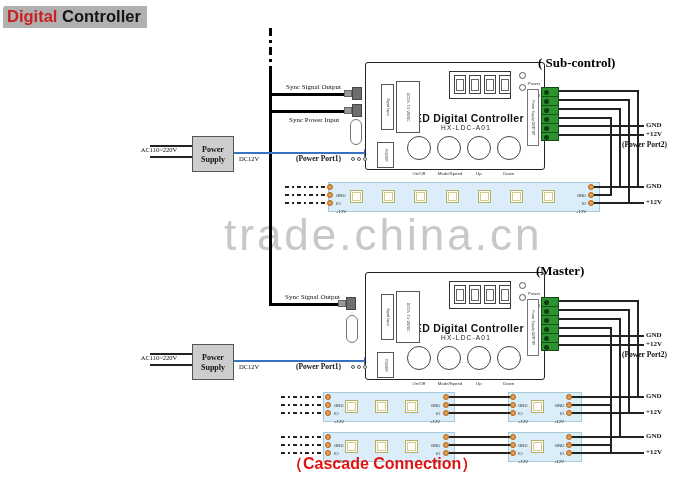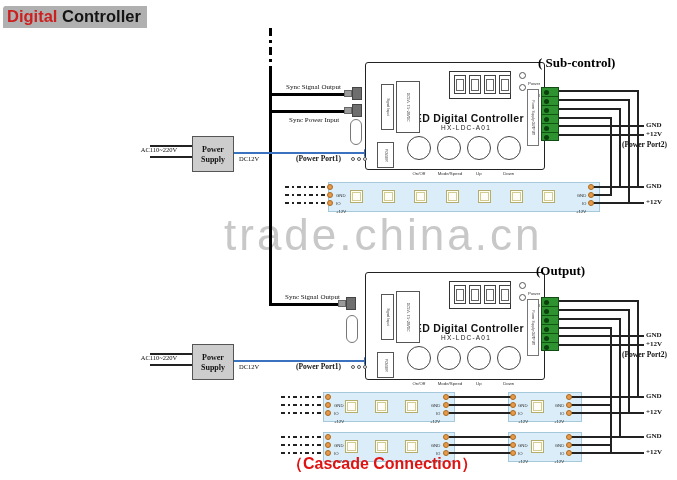--- a/index.html
+++ b/index.html
@@ -252,21 +252,21 @@
   <div class="padl" style="left:560px;top:200px;width:26px;text-align:right;"><span class="tinyr">+12V</span></div>
   <div class="pad" style="left:588px;top:184px;"></div>
   <div class="pad" style="left:588px;top:192px;"></div>
   <div class="pad" style="left:588px;top:200px;"></div>
   <div class="wh" style="left:593px;top:186px;width:51px;"></div>
   <div class="wh" style="left:593px;top:194px;width:19px;"></div>
   <div class="wh" style="left:593px;top:202px;width:51px;"></div>
   <div class="lbl lblb" style="left:646px;top:182px;">GND</div>
   <div class="lbl lblb" style="left:646px;top:198px;">+12V</div>
 
-  <div class="sect" style="left:536px;top:263px;">(Output)</div>
+  <div class="sect" style="left:536px;top:263px;">(Master)</div>
   <div class="ctrl" style="left:365px;top:272px;">
     <div class="disp">
       <div class="cell" style="left:4px;">
           <div></div>
         </div>
       <div class="cell" style="left:19px;">
           <div></div>
         </div>
       <div class="cell" style="left:34px;">
           <div></div>

